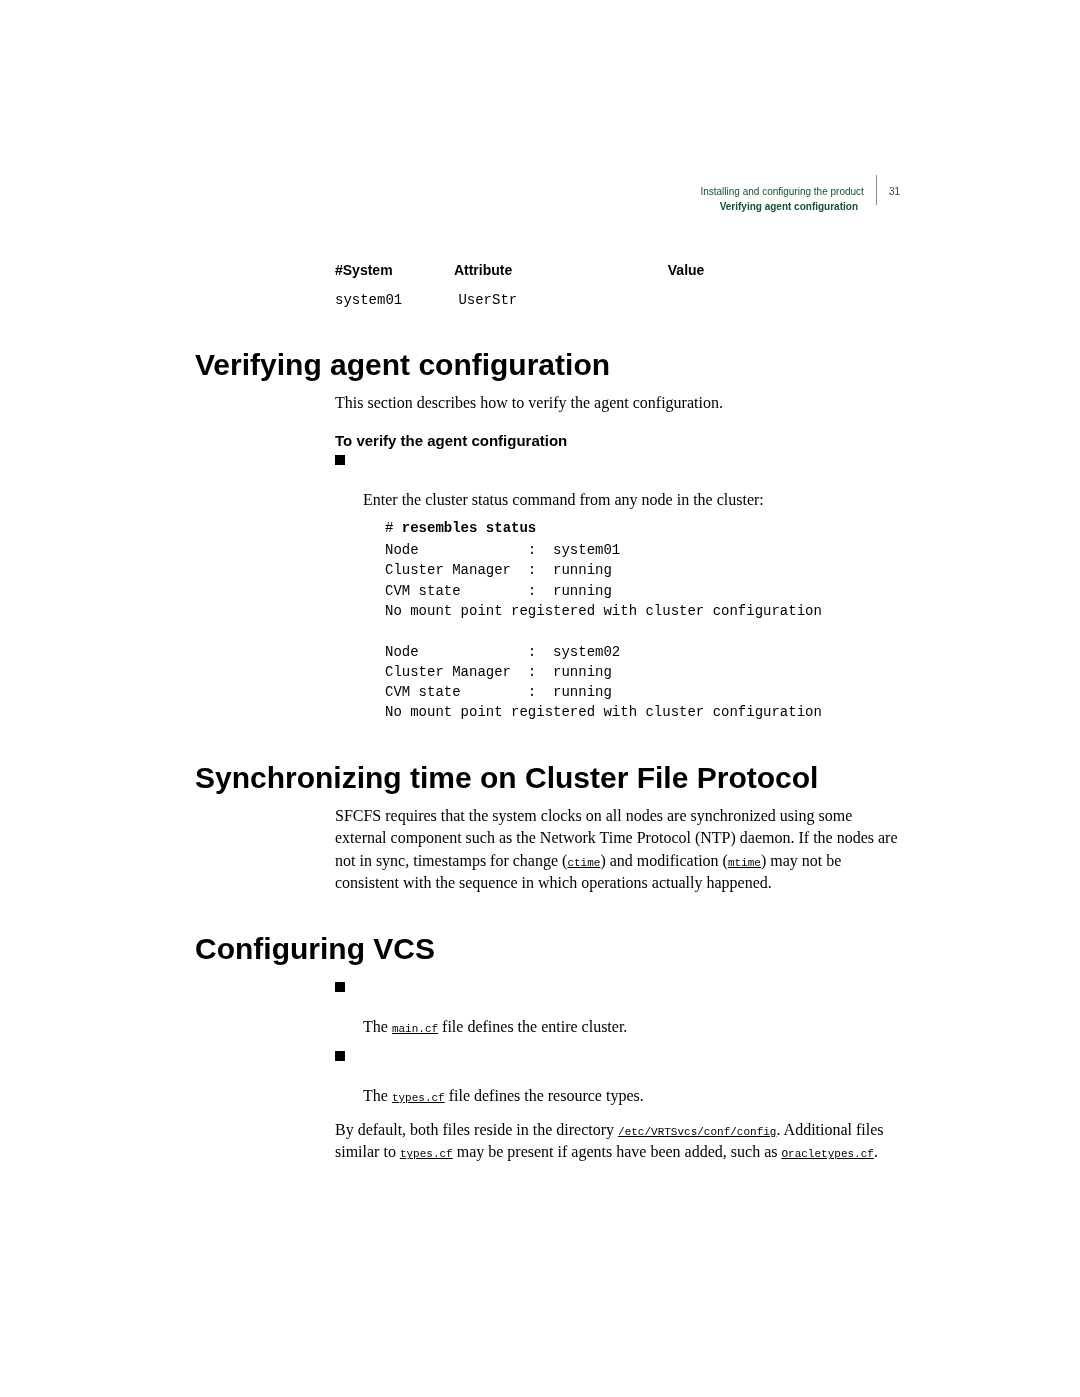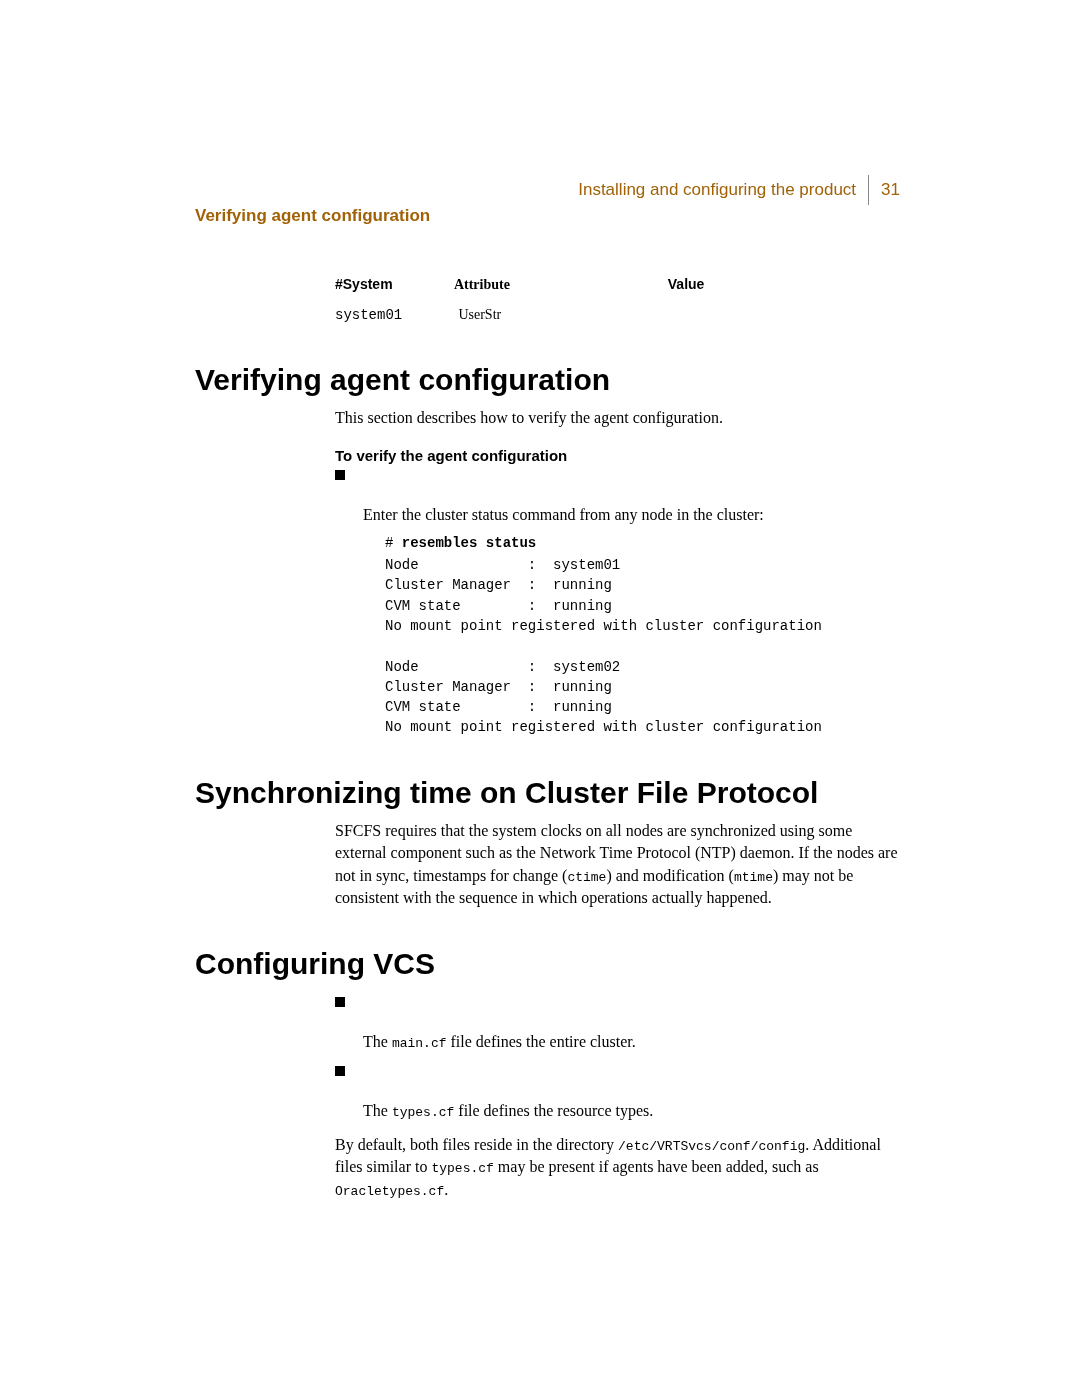--- a/index.html
+++ b/index.html
@@ -10,23 +10,24 @@
     color: #000;
     width: 1080px;
     height: 1397px;
     position: relative;
   }
   .page {
     padding: 165px 180px 0 195px;
     box-sizing: border-box;
   }
   .header {
+    text-align: right;
     font-family: Arial, Helvetica, sans-serif;
-    font-size: 17px;
-    color: #a16207;
+    font-size: 10px;
+    color: #14532d;
     line-height: 1.5;
     margin-bottom: 48px;
     position: relative;
   }
   .header-row {
     display: flex;
     justify-content: flex-end;
     align-items: baseline;
   }
   .header-divider {
@@ -50,21 +51,21 @@
   .table-head {
     font-family: Arial, Helvetica, sans-serif;
     font-weight: bold;
     font-size: 14px;
   }
   .table-row {
     font-family: "Courier New", monospace;
     font-size: 14px;
   }
   .col1 { display: inline-block; width: 115px; }
-  .col2 { display: inline-block; width: 210px; font-family: Liberation Serif, serif; }
+  .col2 { display: inline-block; width: 210px; }
   .col3 { display: inline-block; text-align: right; }
   h1 {
     font-family: Arial, Helvetica, sans-serif;
     font-weight: bold;
     font-size: 30px;
     margin: 38px 0 10px 0;
   }
   .body-text {
     margin-left: 140px;
     font-size: 16px;
@@ -87,21 +88,21 @@
   .bullet {
     display: inline-block;
     width: 10px;
     height: 10px;
     background: #000;
     margin-right: 18px;
     margin-top: 6px;
     flex-shrink: 0;
   }
   .bullet-text { flex: 1; margin-top: 40px; }
-  .mono { font-family: "Courier New", monospace; font-size: 13px; }
+  .mono { font-family: "Courier New", monospace; font-size: 11px; text-decoration: underline; }
   .codeblock {
     margin-left: 190px;
     font-family: "Courier New", monospace;
     font-size: 14px;
     line-height: 1.45;
     white-space: pre;
     margin-bottom: 2px;
   }
   .inline-body {
     margin-left: 140px;

